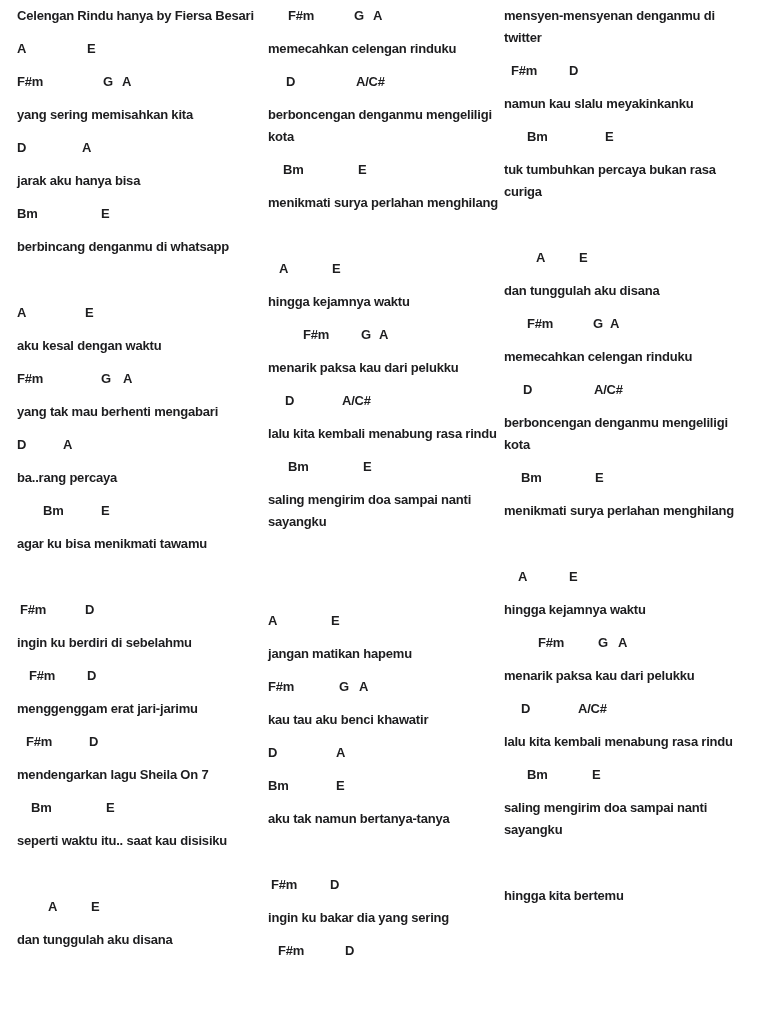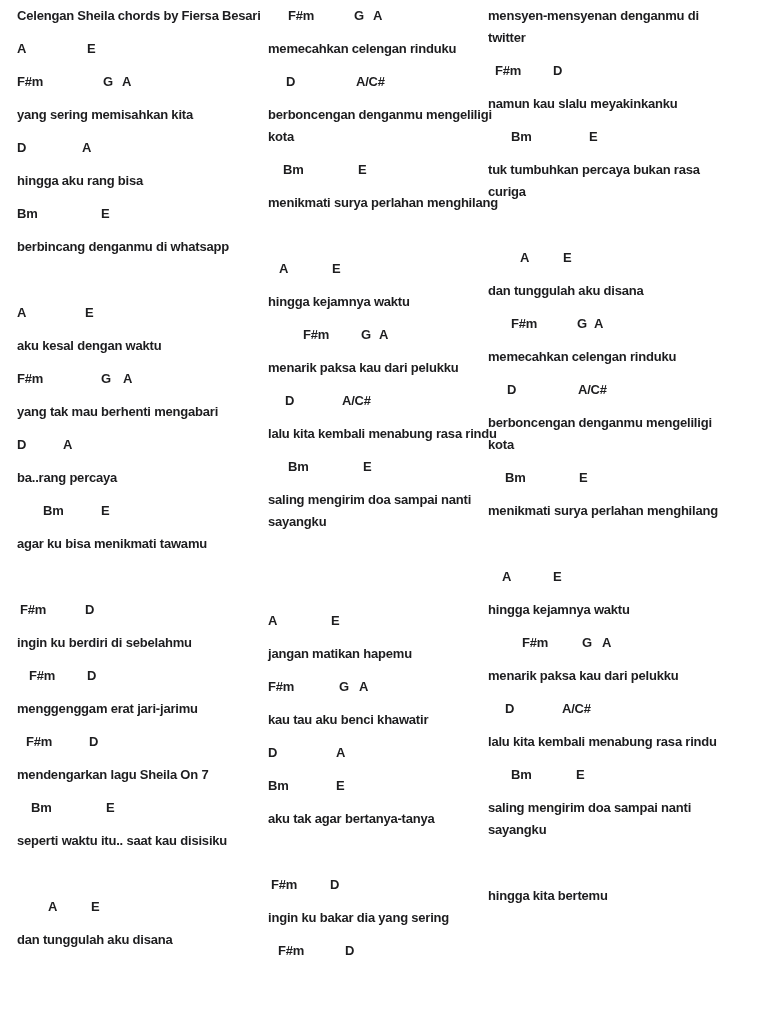--- a/index.html
+++ b/index.html
@@ -16,21 +16,21 @@
     font-family: "Liberation Sans", sans-serif;
     font-weight: bold;
     color: #1d1d1f;
   }
   .column {
     position: absolute;
     top: 5px;
   }
   .col-0 { left: 17px;  width: 246px; }
   .col-1 { left: 268px; width: 244px; }
-  .col-2 { left: 488px; width: 248px; }
+  .col-2 { left: 504px; width: 248px; }
   .line {
     position: relative;
     font-size: 13px;
     letter-spacing: -0.2px;
     line-height: 22px;
     min-height: 22px;
     margin-bottom: 11px;
     white-space: pre-line;
   }
   .chord-line { height: 22px; }
@@ -39,26 +39,26 @@
     top: 0;
     white-space: nowrap;
   }
   .blank { height: 22px; }
 </style>
 </head>
 <body>
 
 <div class="page" style="background: rgb(255, 255, 255); color: rgb(29, 29, 31);">
     <div class="column col-0">
-      <div class="line title-line">Celengan Sheila chords by Fiersa Besari</div>
+      <div class="line title-line">Celengan Rindu hanya by Fiersa Besari</div>
       <div class="line chord-line"><span class="chord" style="left: 0px;">A</span><span class="chord" style="left: 70px;">E</span></div>
       <div class="line chord-line"><span class="chord" style="left: 0px;">F#m</span><span class="chord" style="left: 86px;">G</span><span class="chord" style="left: 105px;">A</span></div>
       <div class="line lyric-line">yang sering memisahkan kita</div>
       <div class="line chord-line"><span class="chord" style="left: 0px;">D</span><span class="chord" style="left: 65px;">A</span></div>
-      <div class="line lyric-line">hingga aku rang bisa</div>
+      <div class="line lyric-line">jarak aku hanya bisa</div>
       <div class="line chord-line"><span class="chord" style="left: 0px;">Bm</span><span class="chord" style="left: 84px;">E</span></div>
       <div class="line lyric-line">berbincang denganmu di whatsapp</div>
       <div class="line blank"></div>
       <div class="line chord-line"><span class="chord" style="left: 0px;">A</span><span class="chord" style="left: 68px;">E</span></div>
       <div class="line lyric-line">aku kesal dengan waktu</div>
       <div class="line chord-line"><span class="chord" style="left: 0px;">F#m</span><span class="chord" style="left: 84px;">G</span><span class="chord" style="left: 106px;">A</span></div>
       <div class="line lyric-line">yang tak mau berhenti mengabari</div>
       <div class="line chord-line"><span class="chord" style="left: 0px;">D</span><span class="chord" style="left: 46px;">A</span></div>
       <div class="line lyric-line">ba..rang percaya</div>
       <div class="line chord-line"><span class="chord" style="left: 26px;">Bm</span><span class="chord" style="left: 84px;">E</span></div>
@@ -95,21 +95,21 @@
       <div class="line lyric-line">saling mengirim doa sampai nanti
 sayangku</div>
       <div class="line blank"></div>
       <div class="line blank"></div>
       <div class="line chord-line"><span class="chord" style="left: 0px;">A</span><span class="chord" style="left: 63px;">E</span></div>
       <div class="line lyric-line">jangan matikan hapemu</div>
       <div class="line chord-line"><span class="chord" style="left: 0px;">F#m</span><span class="chord" style="left: 71px;">G</span><span class="chord" style="left: 91px;">A</span></div>
       <div class="line lyric-line">kau tau aku benci khawatir</div>
       <div class="line chord-line"><span class="chord" style="left: 0px;">D</span><span class="chord" style="left: 68px;">A</span></div>
       <div class="line chord-line"><span class="chord" style="left: 0px;">Bm</span><span class="chord" style="left: 68px;">E</span></div>
-      <div class="line lyric-line">aku tak agar bertanya-tanya</div>
+      <div class="line lyric-line">aku tak namun bertanya-tanya</div>
       <div class="line blank"></div>
       <div class="line chord-line"><span class="chord" style="left: 3px;">F#m</span><span class="chord" style="left: 62px;">D</span></div>
       <div class="line lyric-line">ingin ku bakar dia yang sering</div>
       <div class="line chord-line"><span class="chord" style="left: 10px;">F#m</span><span class="chord" style="left: 77px;">D</span></div>
     </div>
     <div class="column col-2">
       <div class="line lyric-line">mensyen-mensyenan denganmu di
 twitter</div>
       <div class="line chord-line"><span class="chord" style="left: 7px;">F#m</span><span class="chord" style="left: 65px;">D</span></div>
       <div class="line lyric-line">namun kau slalu meyakinkanku</div>

